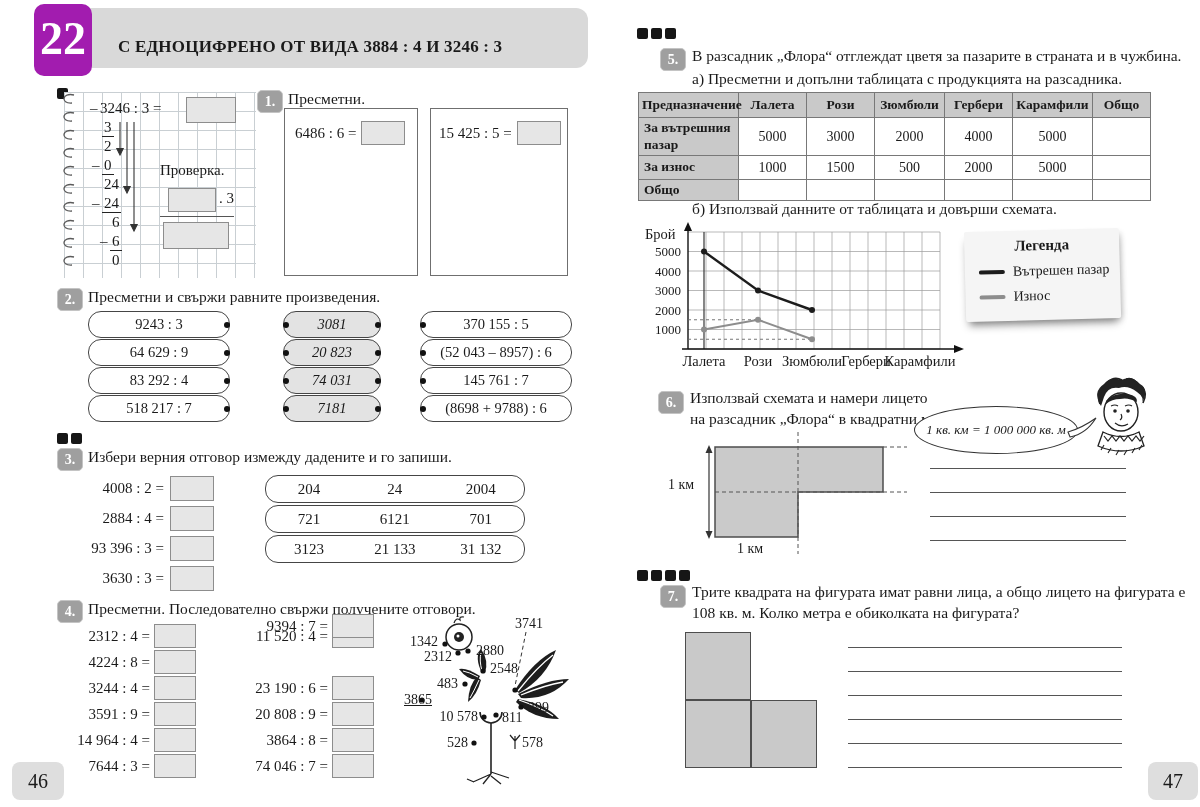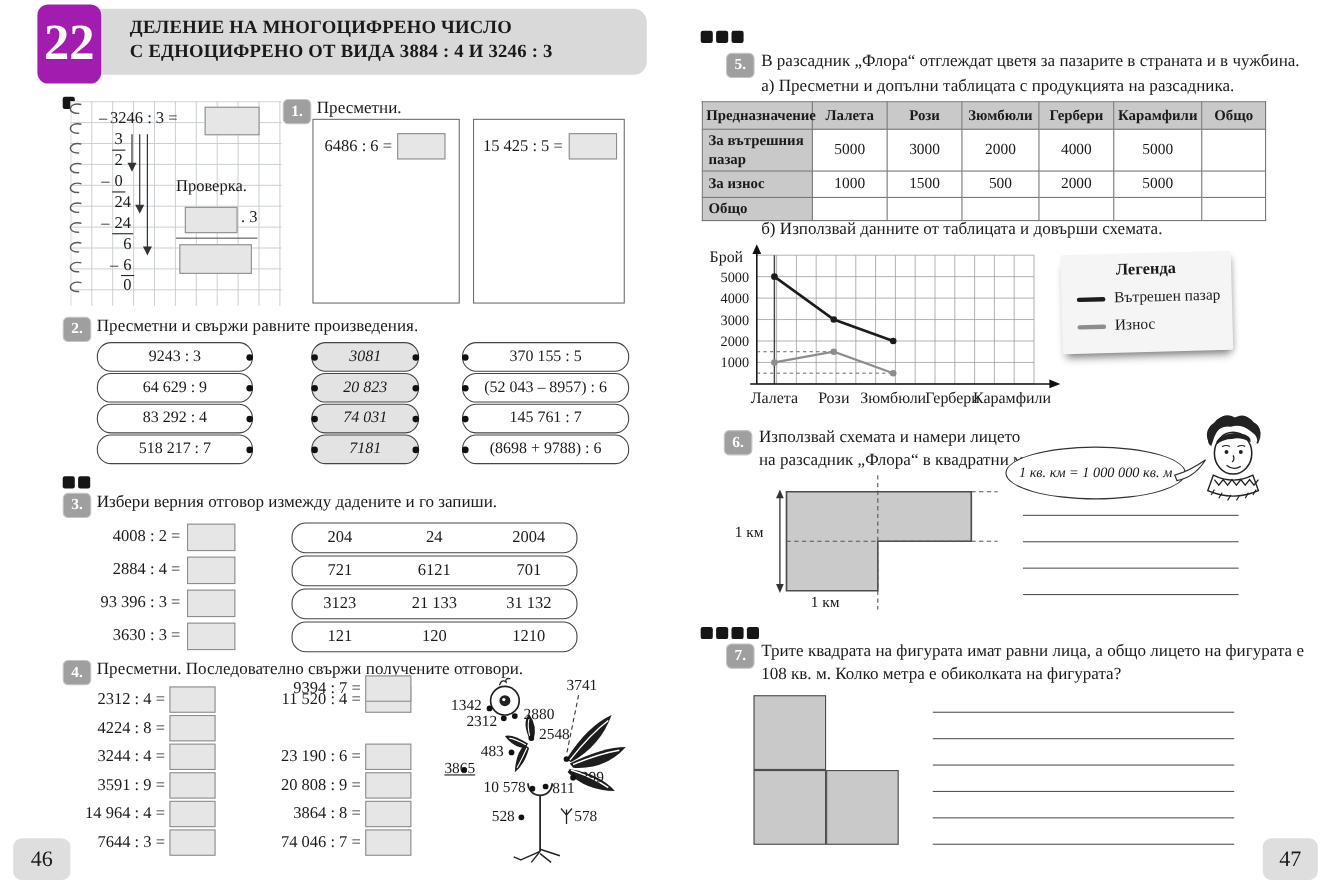--- a/index.html
+++ b/index.html
@@ -65,21 +65,20 @@
   
   .pnum{background:#dedede;border-radius:8px;font-size:20px;text-align:center;line-height:38px;}
   .dotlbl{position:absolute;font-size:14px;white-space:nowrap;}
 </style>
 </head>
 <body>
 
 <div id="page">
 
   <div class="abs banner" style="left:36px;top:8px;width:552px;height:60px;"></div>
-  <div class="abs title-line" style="left:118px;top:15px;">ДЕЛЕНИЕ НА МНОГОЦИФРЕНО ЧИСЛО</div>
   <div class="abs title-line" style="left:118px;top:37px;">С ЕДНОЦИФРЕНО ОТ ВИДА 3884 : 4 И 3246 : 3</div>
   <div class="abs lesson-badge" style="left:34px;top:4px;width:58px;height:72px;">22</div>
 
   <div class="abs diff" style="left:57px;top:88px;">
       <i></i>
     </div>
   <div class="abs notebook" style="left:64px;top:92px;width:192px;height:186px;">
     <svg class="abs" style="left:-6px;top:0;" width="22" height="186" viewBox="0 0 22 186">
       <g fill="none" stroke="#5a5a5a" stroke-width="1.3">
         <path d="M16,3 c-12,-3 -14,9 -2,8"></path>
@@ -229,25 +228,20 @@
   </div>
   <div class="optpill" style="left:265px;top:505px;width:258px;">
     <span>721</span>
       <span>6121</span>
       <span>701</span>
   </div>
   <div class="optpill" style="left:265px;top:535px;width:258px;">
     <span>3123</span>
       <span>21 133</span>
       <span>31 132</span>
-  </div>
-  <div class="optpill" style="left:265px;top:565px;width:258px;">
-    <span>121</span>
-      <span>120</span>
-      <span>1210</span>
   </div>
 
   <div class="abs tbadge" style="left:57px;top:600px;">4.</div>
   <div class="abs instr" style="left:88px;top:600px;">Пресметни. Последователно свържи получените отговори.</div>
 
   <div class="abs eq" style="left:62px;top:624px;">
       <span class="lbl r" style="width:88px;">2312 : 4 =</span>
       <span class="ansbox" style="width:40px;height:22px;margin-left:4px;"></span>
     </div>
   <div class="abs eq" style="left:62px;top:650px;">

